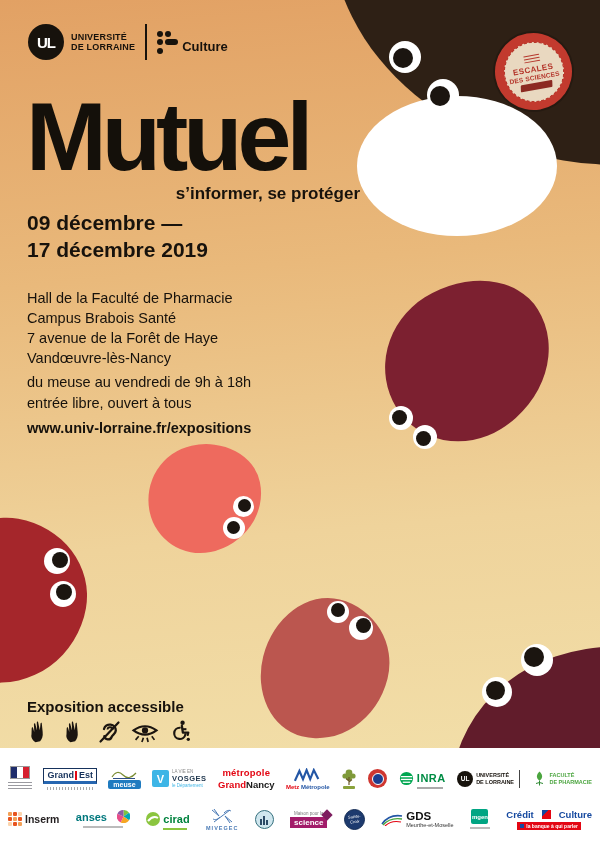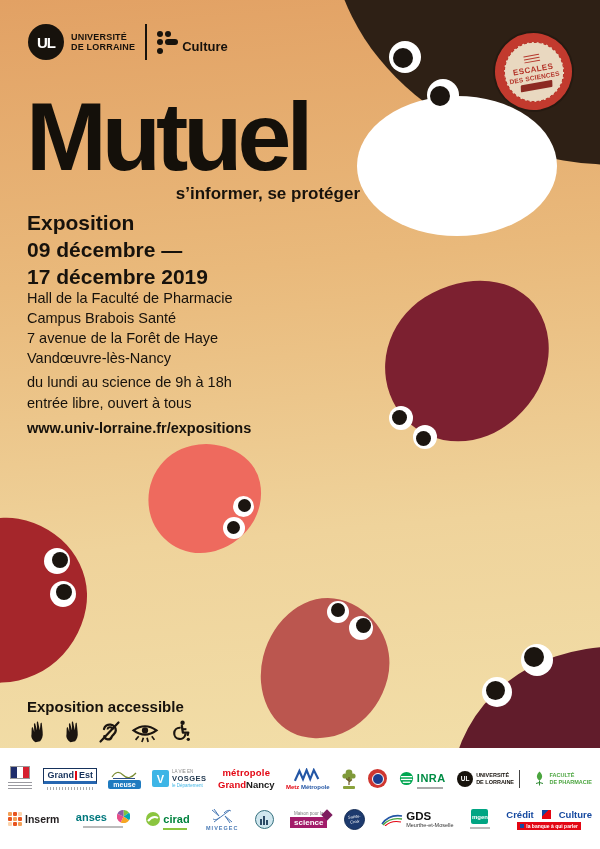--- a/index.html
+++ b/index.html
@@ -209,34 +209,33 @@
       <div class="bt1">ESCALES</div>
       <div class="bt2">DES SCIENCES</div>
       <div class="brib"></div>
     </div>
   </div>
 
   <h1 class="title">Mutuel</h1>
   <div class="subtitle">s’informer, se protéger</div>
 
   <section class="event">
-    <div>Exposition</div>
     <div>09 décembre —</div>
     <div>17 décembre 2019</div>
   </section>
 
   <section class="address">
     <div>Hall de la Faculté de Pharmacie</div>
     <div>Campus Brabois Santé</div>
     <div>7 avenue de la Forêt de Haye</div>
     <div class="bold">Vandœuvre-lès-Nancy</div>
   </section>
 
   <section class="hours">
-    <div>du lundi au science de 9h à 18h</div>
+    <div>du meuse au vendredi de 9h à 18h</div>
     <div>entrée libre, ouvert à tous</div>
   </section>
 
   <div class="url">www.univ-lorraine.fr/expositions</div>
 
   <section class="access">
     <div class="access-label">Exposition accessible</div>
     <div class="access-icons">
       <span>
         <svg width="26" height="24" viewBox="0 0 24 24" style="transform:rotate(-12deg)">

